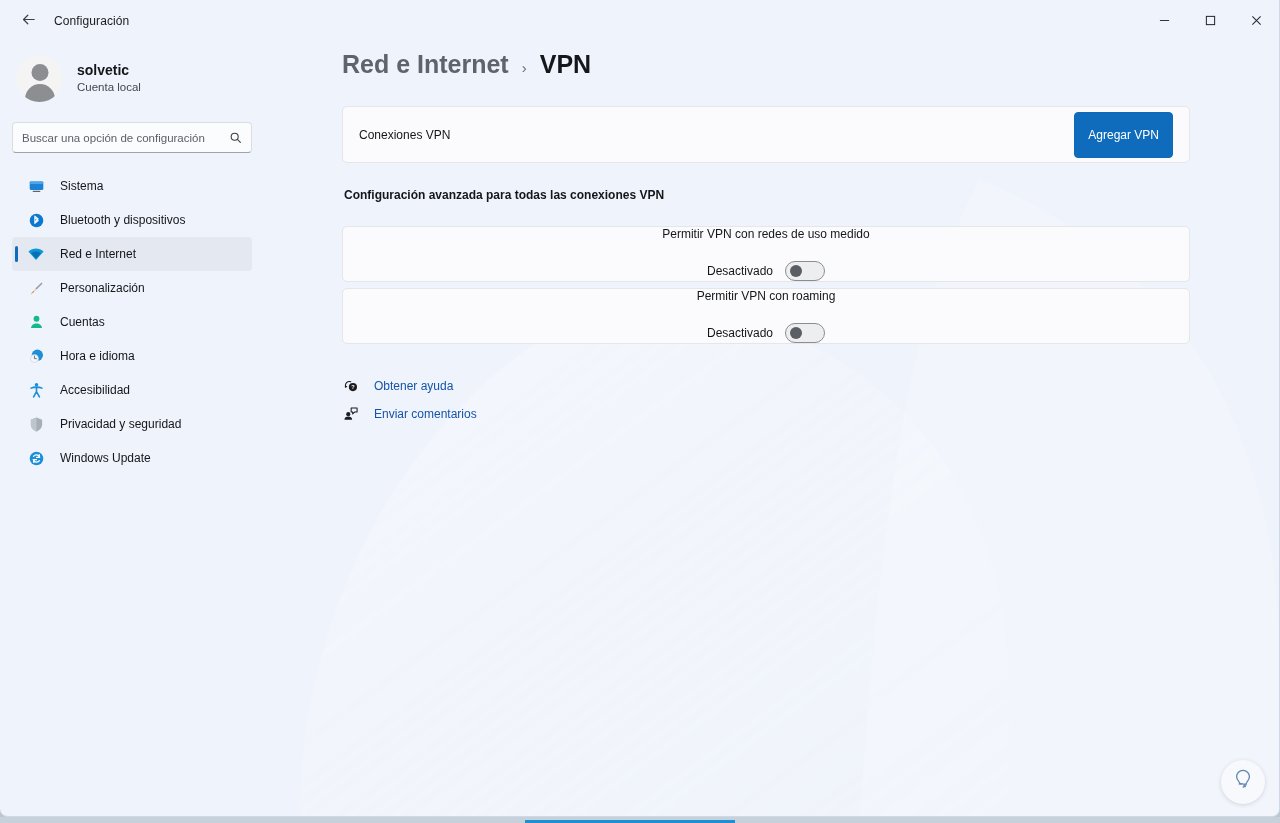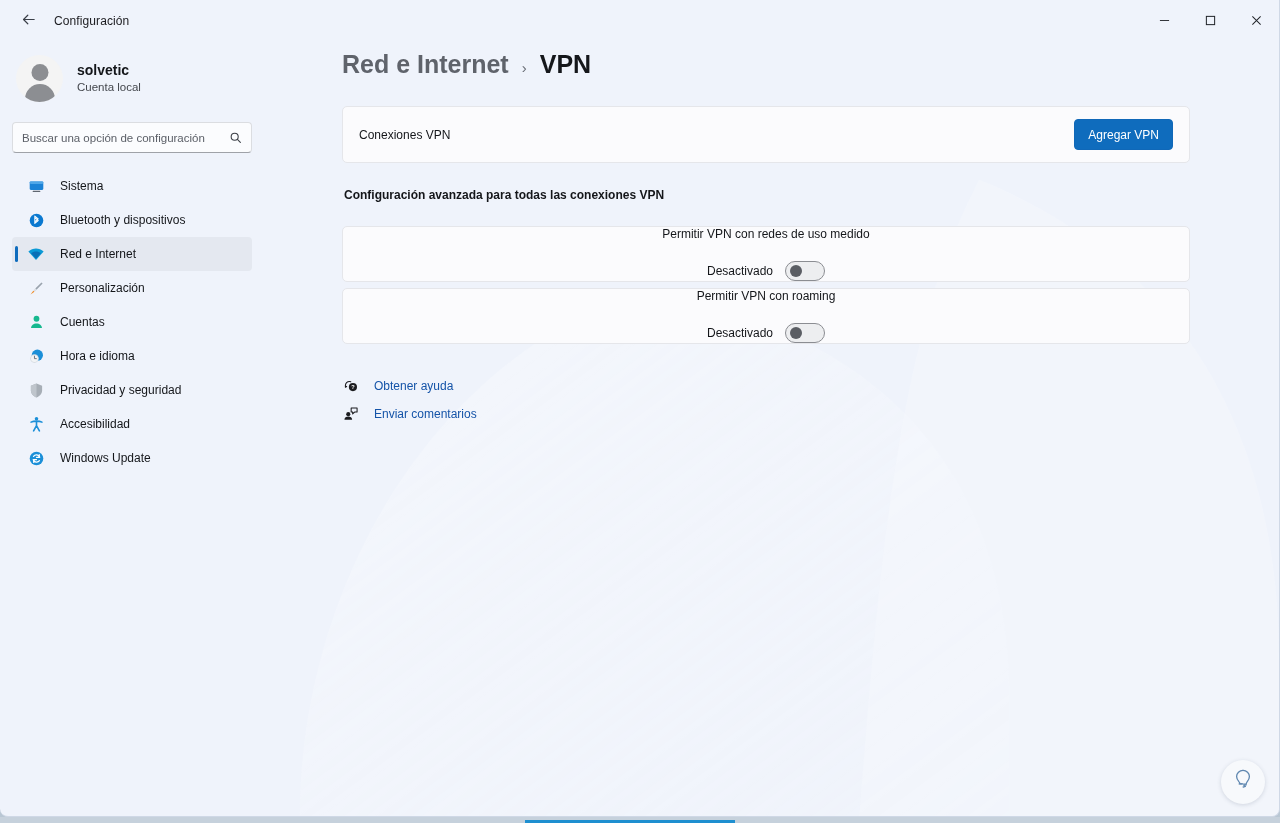--- a/index.html
+++ b/index.html
@@ -196,21 +196,21 @@
   }
   #vpn-connections-card { height: 57px; justify-content: space-between; }
   .card-label { font-size: 12px; color: #14161a; }
   #add-vpn-button {
     background: #0f6cbd;
     color: #fff;
     font-family: "Liberation Sans", sans-serif;
     font-size: 12px;
     border: 1px solid #1068b8;
     border-radius: 4px;
-    height: 31px;
+    height: 46px;
     padding: 0 13px;
     cursor: pointer;
   }
 
   .section-title {
     font-size: 12px; font-weight: bold; color: #14161a;
     margin: 25px 0 24px 2px;
   }
   .toggle-row {
     height: 56px;
@@ -403,35 +403,35 @@
               <path d="M7.6 9.6v2.9h2.2" stroke="#5a6069" stroke-width="1" fill="none" stroke-linecap="round"></path>
             </svg>
           </span>
           <span class="nav-label">Hora e idioma</span>
         </div>
 
 
         <div class="nav-item">
           <span class="nav-icon">
             <svg width="17" height="17" viewBox="0 0 20 20">
+              <circle cx="10" cy="3.3" r="2.1" fill="#1b8fd8"></circle>
+              <path d="M10 6c-2.6 0-5.2.6-6.4 1.2M10 6c2.6 0 5.2.6 6.4 1.2M10 6v5.4M10 11.4 6.6 17.5M10 11.4l3.4 6.1" stroke="#1b8fd8" stroke-width="1.9" stroke-linecap="round" fill="none"></path>
+            </svg>
+          </span>
+          <span class="nav-label">Accesibilidad</span>
+        </div>
+
+        <div class="nav-item">
+          <span class="nav-icon">
+            <svg width="17" height="17" viewBox="0 0 20 20">
               <path d="M10 1.8 3.4 4.3v5.4c0 4 2.8 7 6.6 8.5 3.8-1.5 6.6-4.5 6.6-8.5V4.3L10 1.8Z" fill="#a7aeb6"></path>
               <path d="M10 1.8 3.4 4.3v5.4c0 4 2.8 7 6.6 8.5V1.8Z" fill="#bfc5cc"></path>
             </svg>
           </span>
           <span class="nav-label">Privacidad y seguridad</span>
-        </div>
-
-        <div class="nav-item">
-          <span class="nav-icon">
-            <svg width="17" height="17" viewBox="0 0 20 20">
-              <circle cx="10" cy="3.3" r="2.1" fill="#1b8fd8"></circle>
-              <path d="M10 6c-2.6 0-5.2.6-6.4 1.2M10 6c2.6 0 5.2.6 6.4 1.2M10 6v5.4M10 11.4 6.6 17.5M10 11.4l3.4 6.1" stroke="#1b8fd8" stroke-width="1.9" stroke-linecap="round" fill="none"></path>
-            </svg>
-          </span>
-          <span class="nav-label">Accesibilidad</span>
         </div>
 
         <div class="nav-item">
           <span class="nav-icon">
             <svg width="17" height="17" viewBox="0 0 20 20">
               <circle cx="10" cy="10" r="8" fill="#1b8fd8"></circle>
               <path d="M13.8 8.6A4.2 4.2 0 0 0 6.5 7.4M6.2 11.4a4.2 4.2 0 0 0 7.3 1.2" stroke="#fff" stroke-width="1.5" fill="none" stroke-linecap="round"></path>
               <path d="M13.2 5.4v3.2h-3.2M6.8 14.6v-3.2h3.2" stroke="#fff" stroke-width="1.5" fill="none" stroke-linecap="round" stroke-linejoin="round"></path>
             </svg>
           </span>

